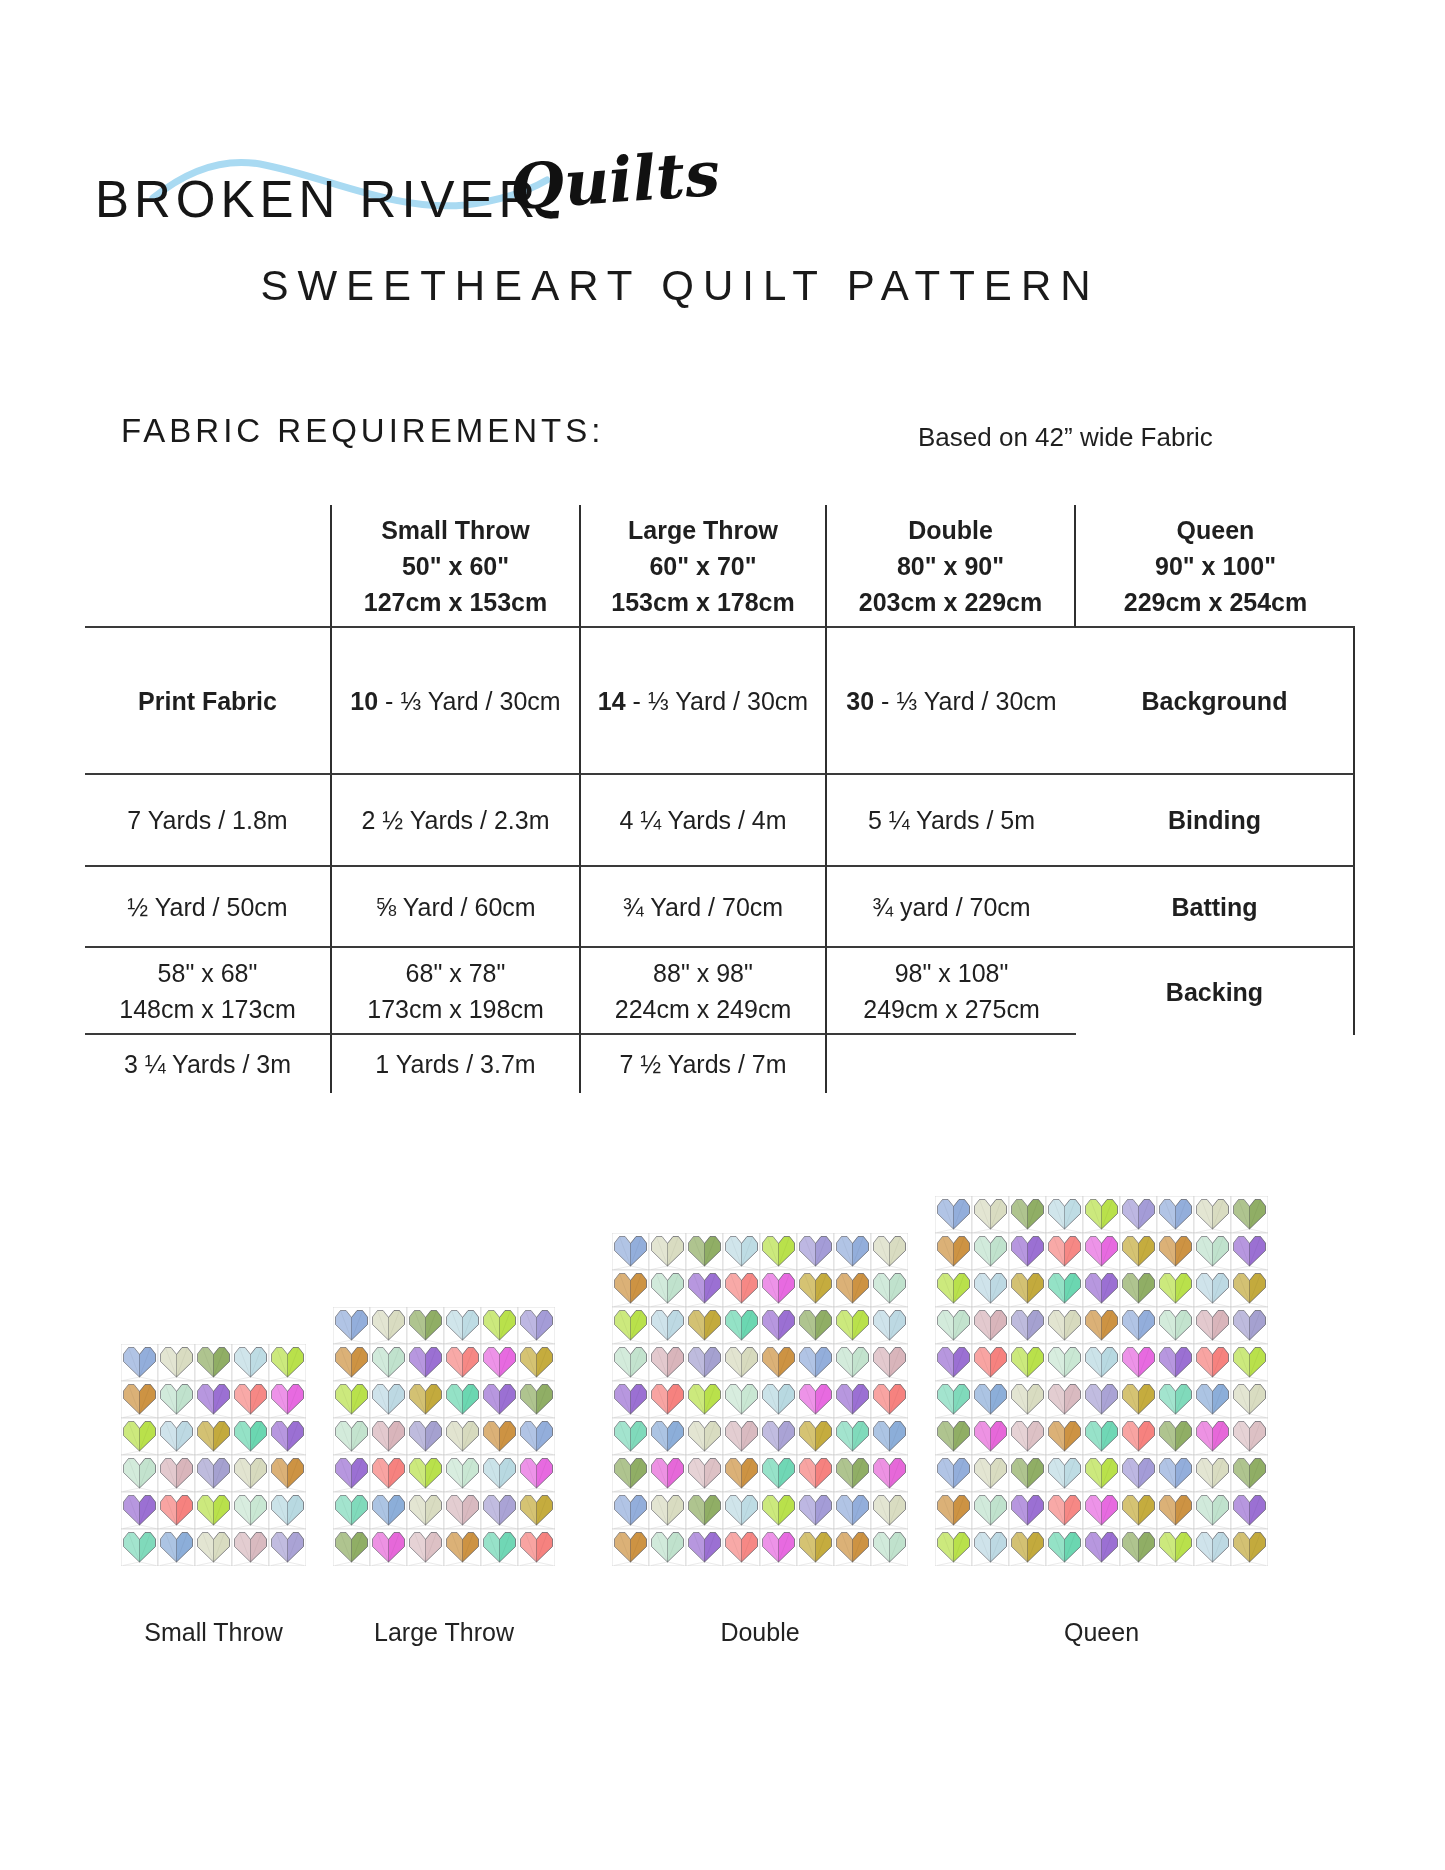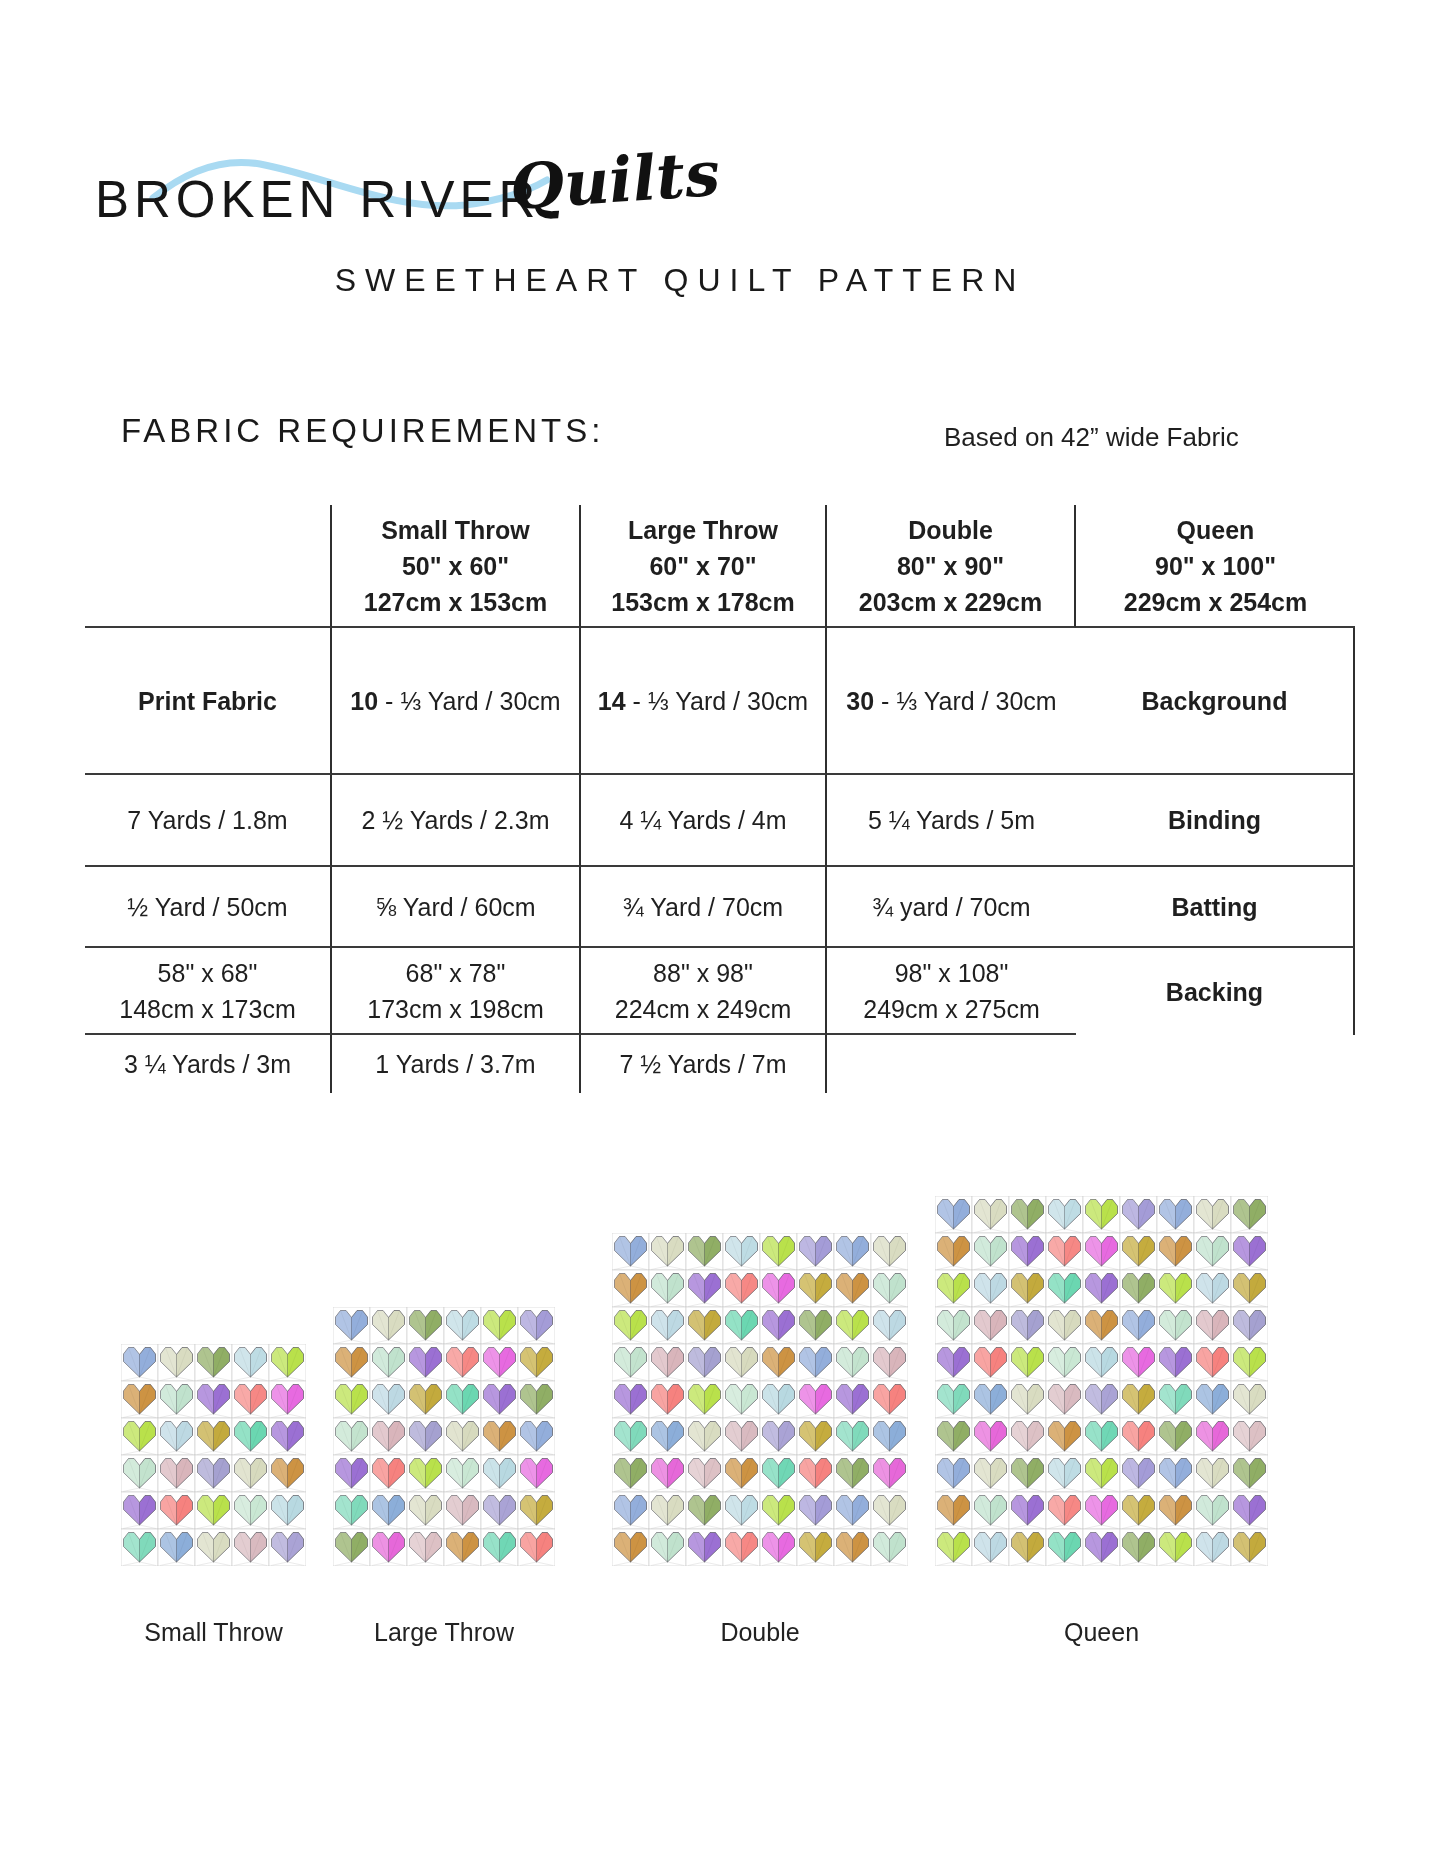--- a/index.html
+++ b/index.html
@@ -15,29 +15,29 @@
     font-size:51px;font-weight:300;letter-spacing:5px;color:#161616;white-space:nowrap;
   }
   .script{
     position:absolute;left:415px;top:6px;z-index:1;
     font-family:"DejaVu Serif",serif;font-style:italic;font-weight:600;
     font-size:62px;color:#111;transform:rotate(-4deg);
   }
   
   .title{
     position:absolute;left:160px;top:262px;width:1040px;text-align:center;
-    font-size:32px;font-weight:300;letter-spacing:9px;color:#1a1a1a;white-space:nowrap;
+    font-size:42px;font-weight:300;letter-spacing:9px;color:#1a1a1a;white-space:nowrap;
   }
   .fabric-req{
     position:absolute;left:95px;top:412px;
     font-size:33px;font-weight:300;letter-spacing:4px;color:#1a1a1a;margin-left:26px;
   }
   .note{
     position:absolute;left:918px;top:422px;
-    font-size:26px;font-weight:400;color:#1f1f1f;margin-left:26px;
+    font-size:26px;font-weight:400;color:#1f1f1f;
   }
   
   .ftable{
     position:absolute;left:85px;top:505px;width:1270px;
     display:grid;
     grid-template-columns:247px 249px 246px 249px 279px;
     grid-template-rows:123px 147px 92px 81px 87px 58px;
   }
   .cell{
     display:flex;flex-direction:column;align-items:center;justify-content:center;

